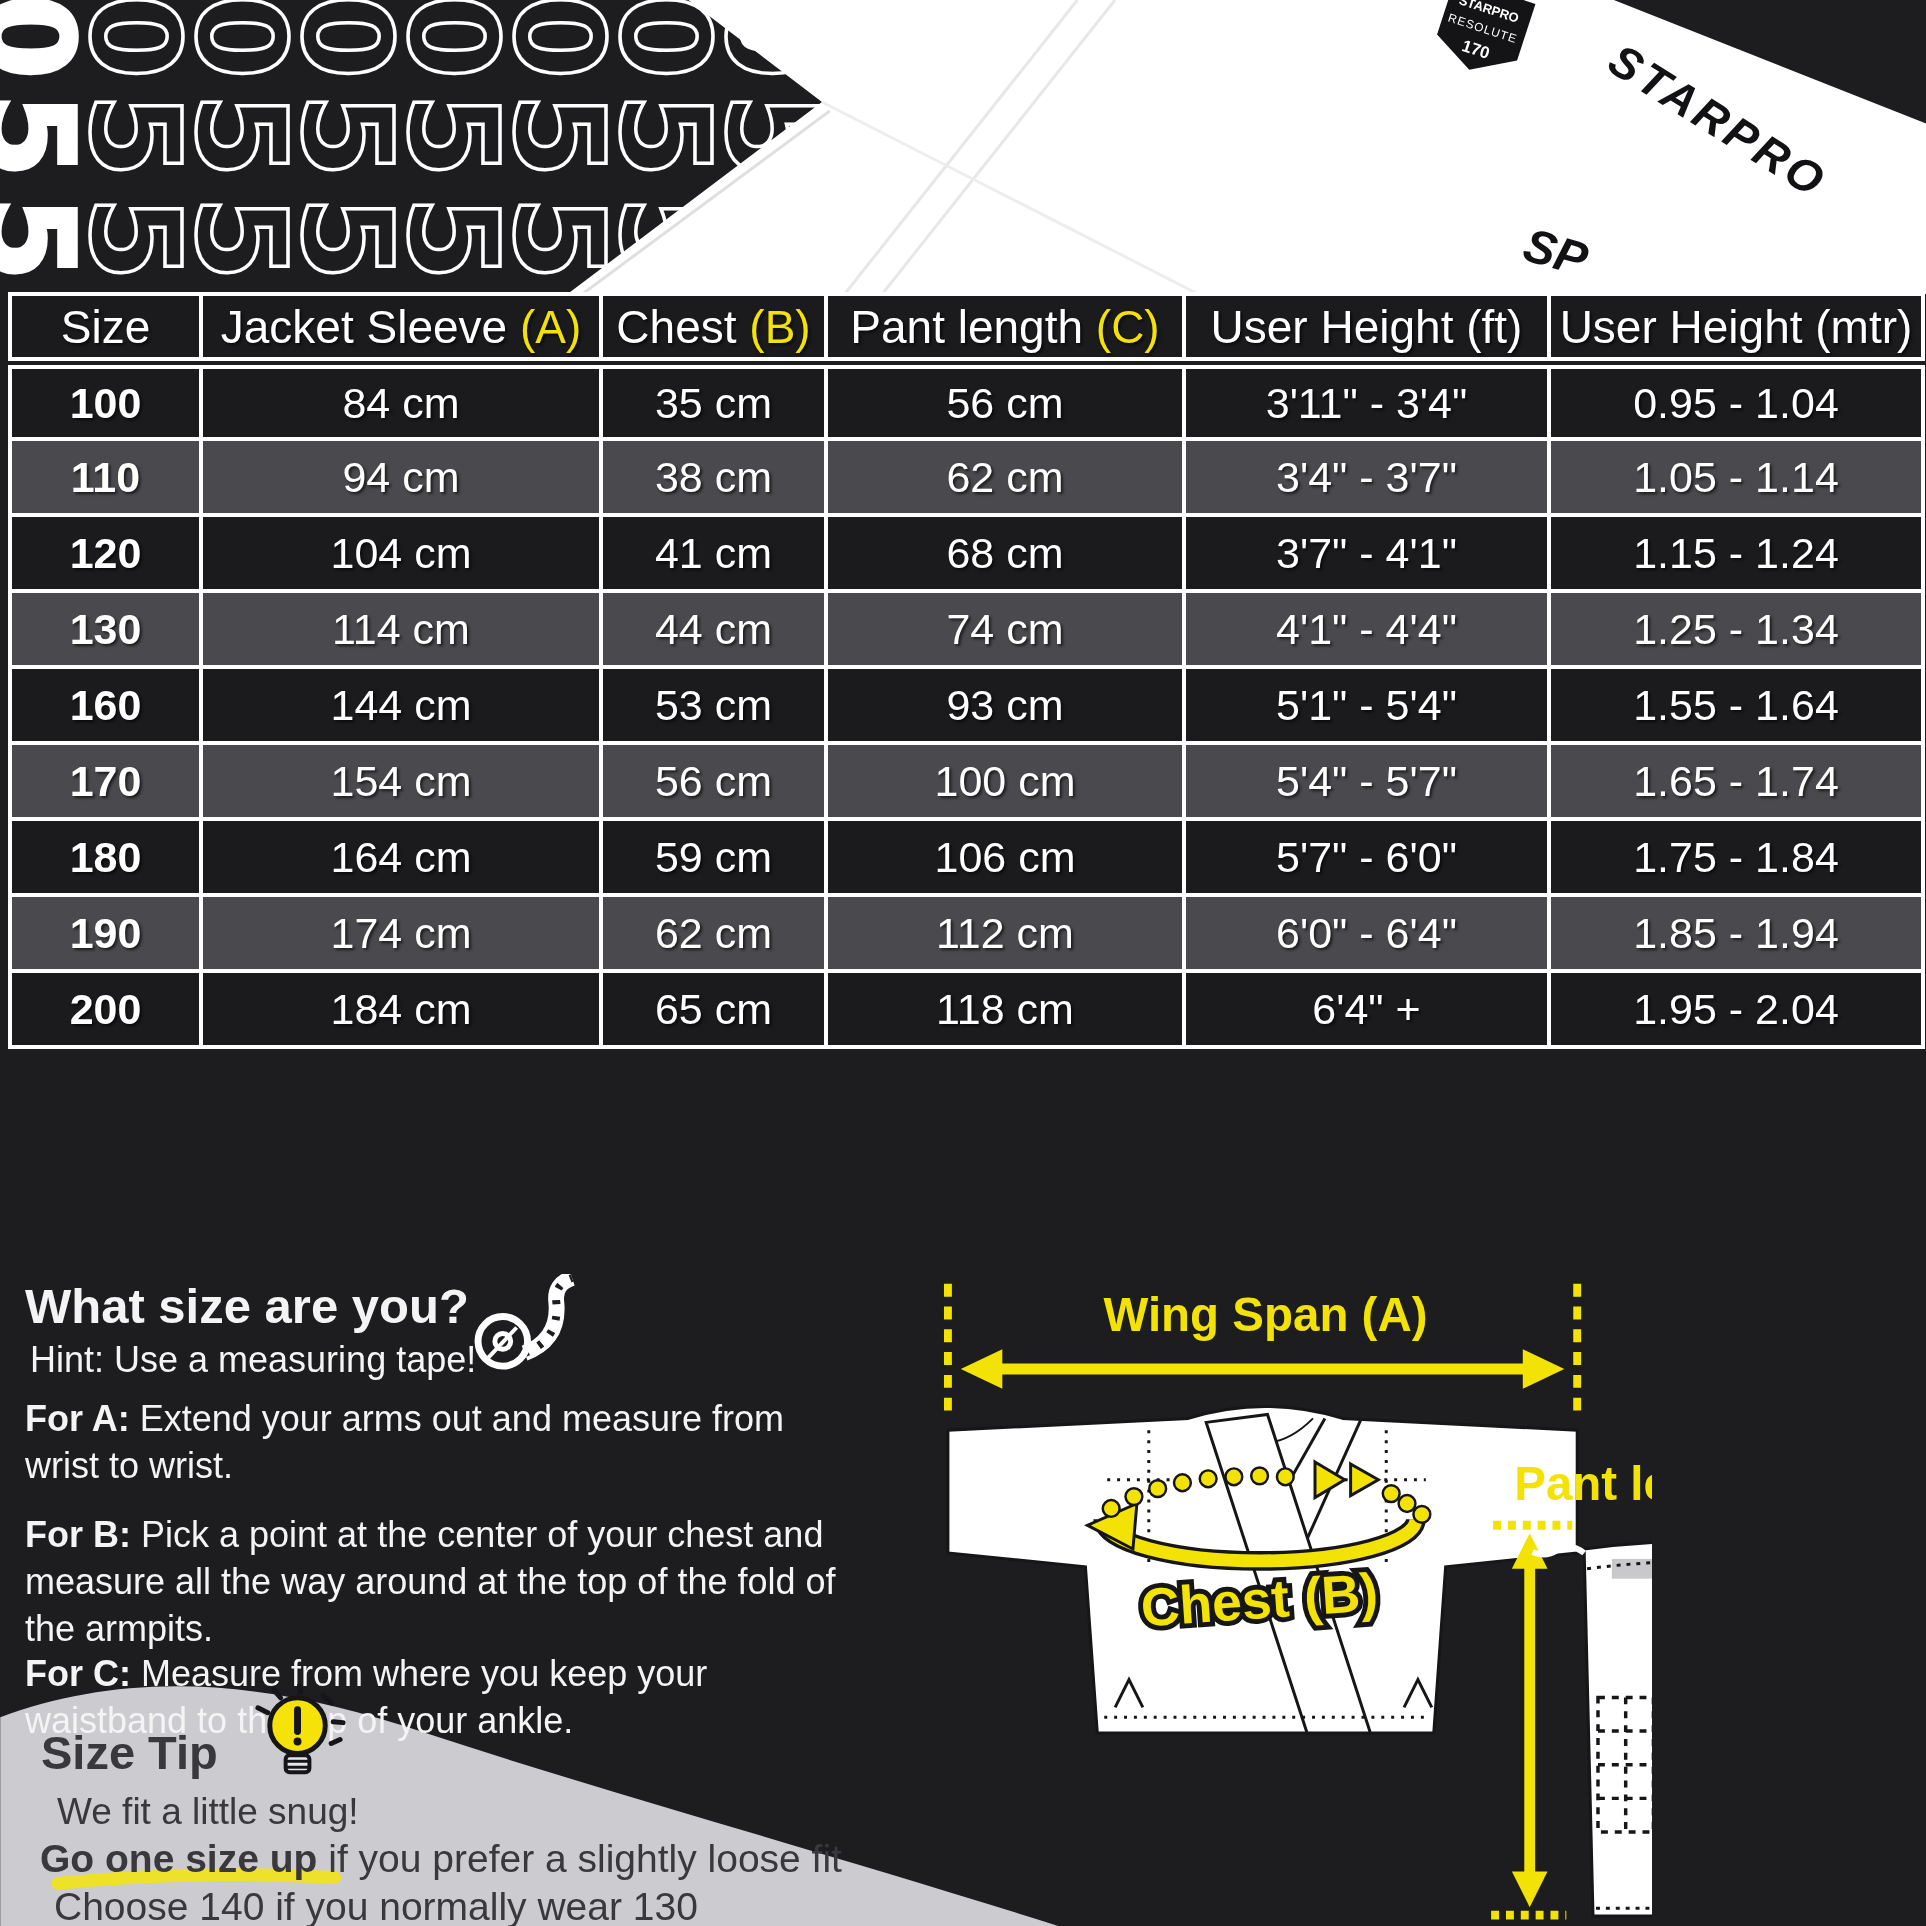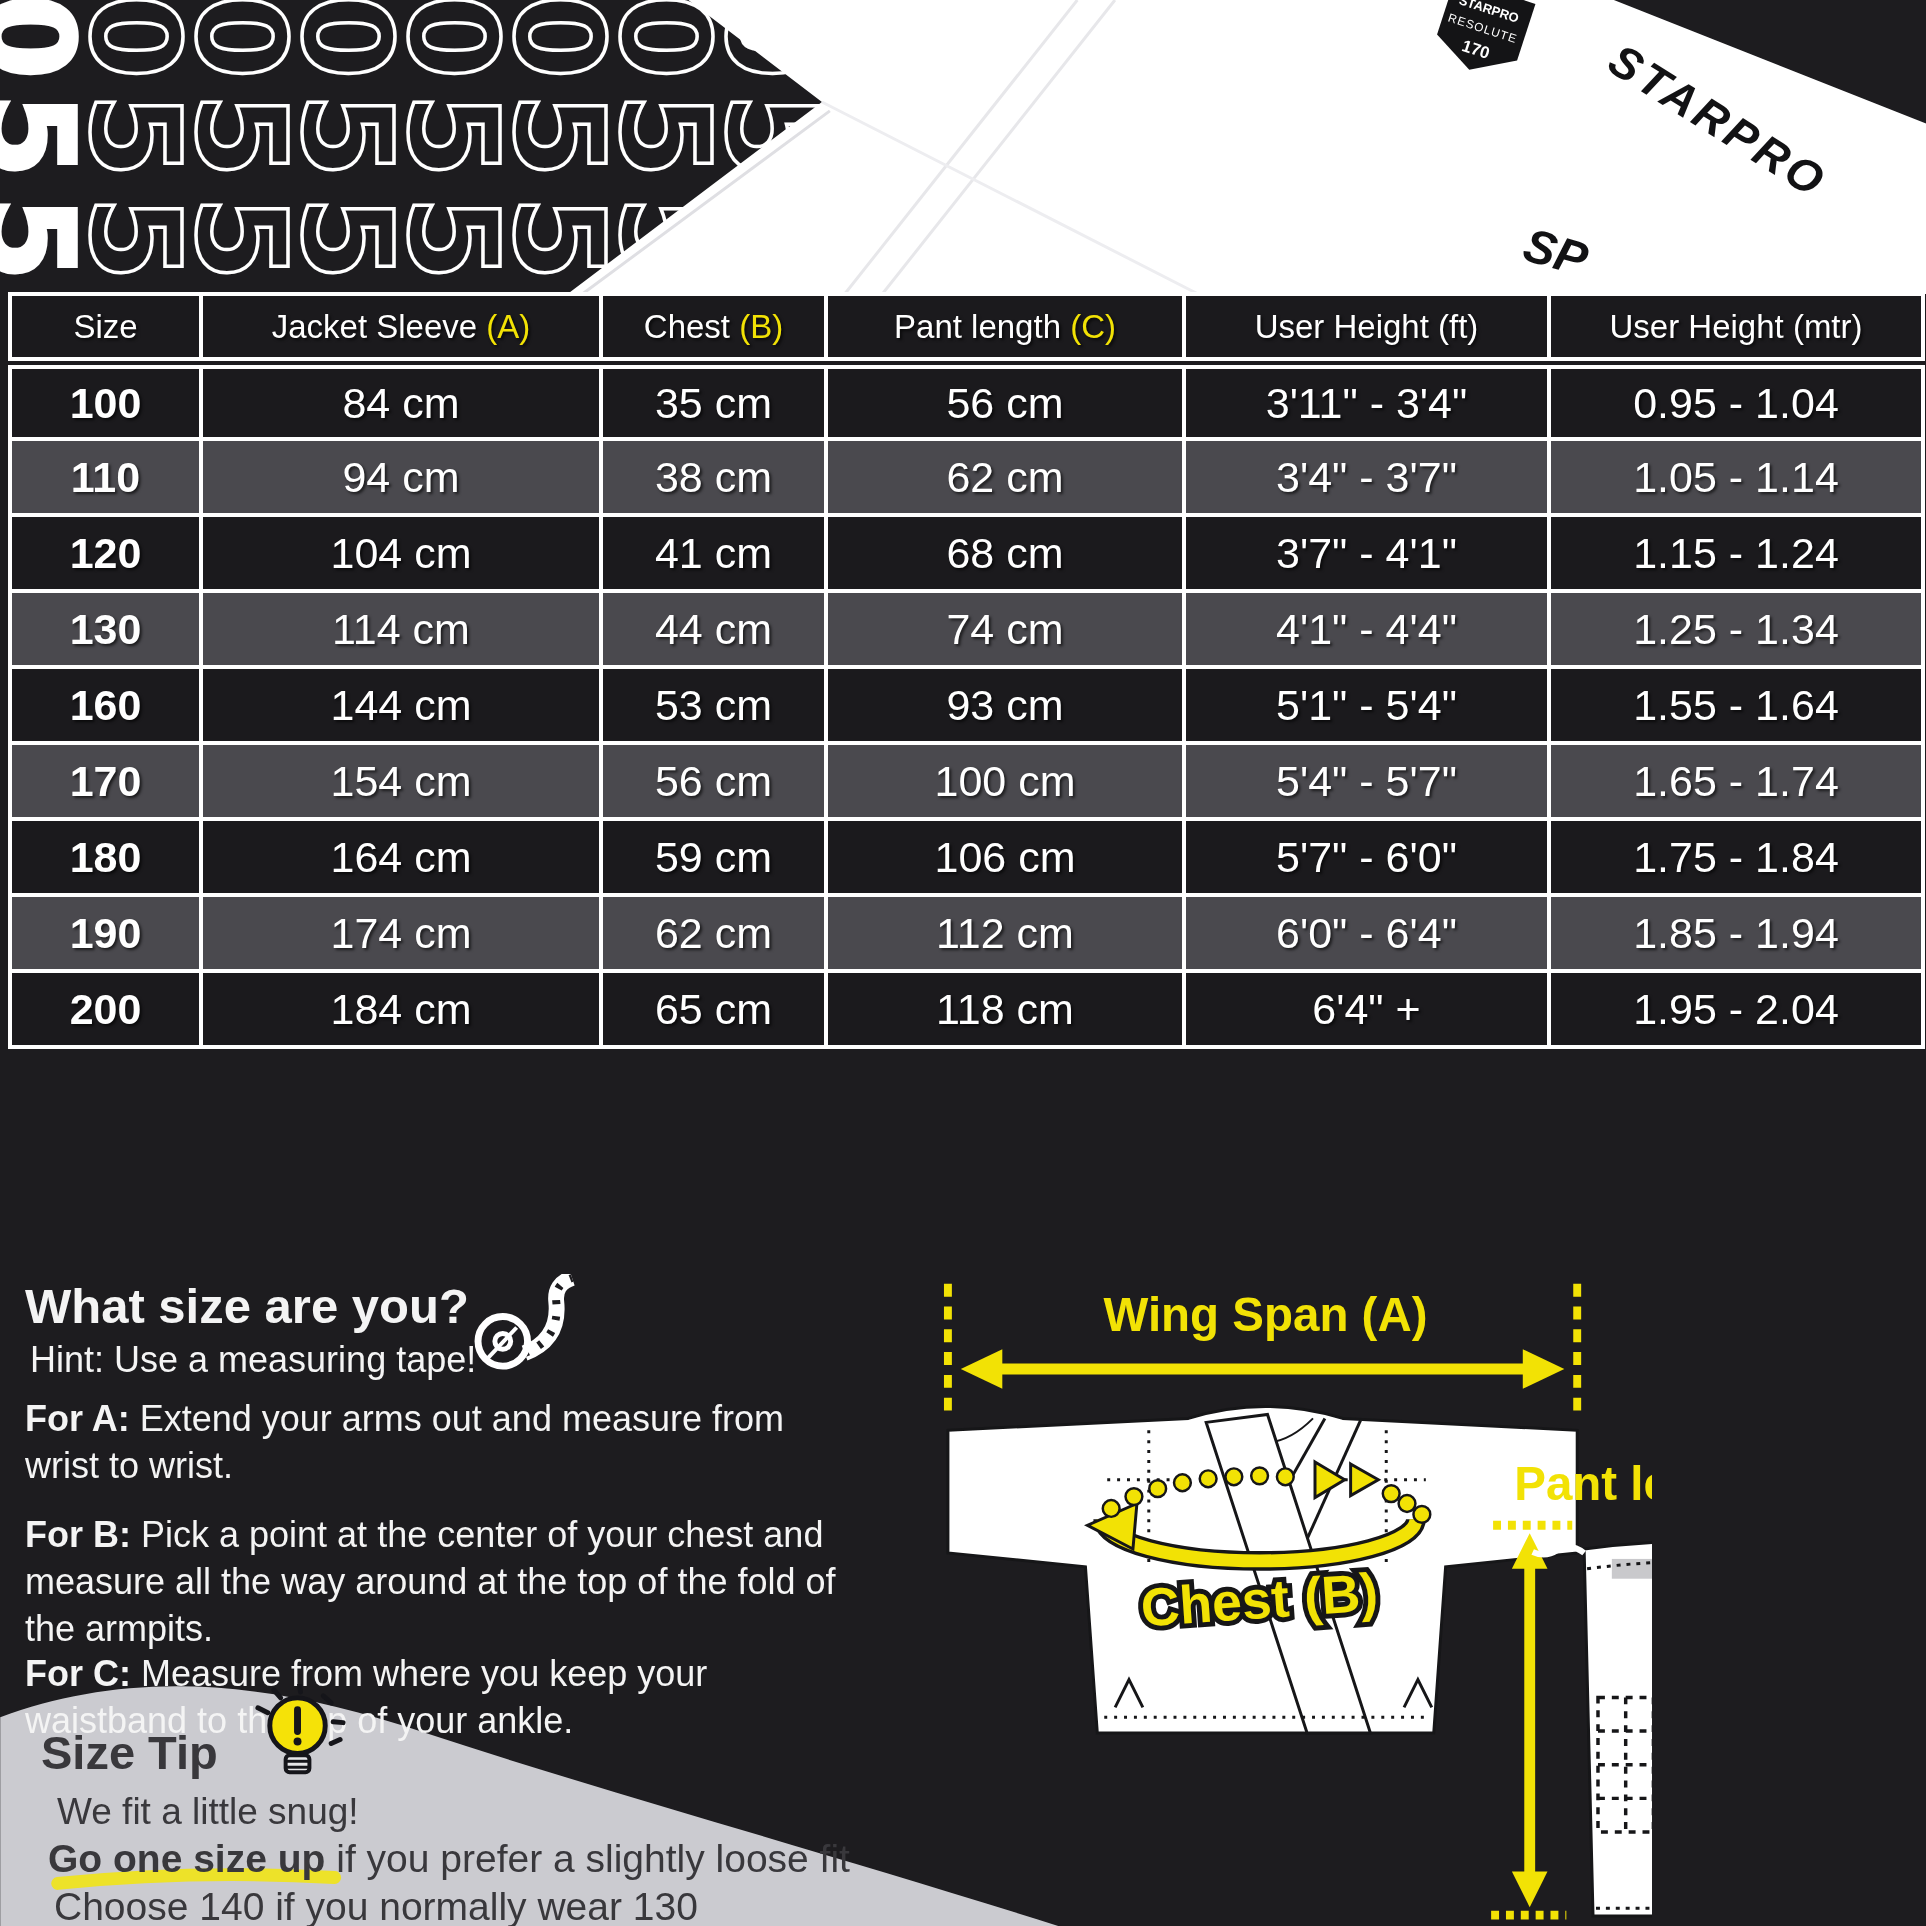--- a/index.html
+++ b/index.html
@@ -25,21 +25,21 @@
     font-size:123px;font-weight:800;font-family:"DejaVu Sans",sans-serif;
     transform:rotate(90deg);color:transparent;-webkit-text-stroke:3.5px #fff;}
   .glyph.solid{color:#fff;}
   .banner-gi{position:absolute;left:0;top:0;}
 
   
   table.size-table{position:absolute;left:8px;top:292px;width:1914px;border-collapse:collapse;
     table-layout:fixed;}
   .size-table th,.size-table td{border:4px solid #fff;color:#fff;text-align:center;vertical-align:middle;
     text-shadow:2px 2px 3px rgba(0,0,0,.65);overflow:hidden;}
-  .size-table th{height:69px;background:var(--row-dark);font-size:33px;font-weight:400;
+  .size-table th{height:69px;background:var(--row-dark);font-size:46px;font-weight:400;
     border-bottom:12px double #fff;}
   .size-table th .accent{color:var(--yel);}
   .size-table td{height:76px;font-size:43px;font-weight:400;}
   .size-table tbody tr:nth-child(odd) td{background:var(--row-dark);}
   .size-table tbody tr:nth-child(even) td{background:var(--row-gray);}
   .size-table td.col-size{font-weight:700;}
 
   
   .bottom{position:absolute;left:0;top:1270px;width:1652px;height:656px;background:var(--bg);overflow:hidden;}
   .bottom .white{color:#f4f4f4;}
@@ -49,21 +49,21 @@
   .para b{font-weight:700;}
   .para-a{top:125px;width:812px;}
   .para-b{top:241px;width:837px;}
   .para-c{top:380px;width:693px;}
   .tape-icon{position:absolute;left:467px;top:4px;}
 
   .blob-svg{position:absolute;left:0;top:0;}
   .tip-title{position:absolute;left:41px;top:455px;font-size:47px;font-weight:800;color:var(--ink);}
   .bulb-icon{position:absolute;left:248px;top:414px;}
   .tip-line1{position:absolute;left:57px;top:521px;font-size:37px;color:var(--ink);}
-  .tip-line2{position:absolute;left:48px;top:567px;font-size:39px;color:var(--ink);}
+  .tip-line2{position:absolute;left:40px;top:567px;font-size:39px;color:var(--ink);}
   .tip-line2 b{font-weight:800;}
   .tip-line3{position:absolute;left:54px;top:615px;font-size:39px;color:var(--ink);}
 
   .diagram-svg{position:absolute;left:891px;top:0;}
   .dlabel{font-family:"Liberation Sans",sans-serif;font-weight:800;fill:var(--yel);}
 </style>
 </head>
 <body>
 
 <div class="page">

